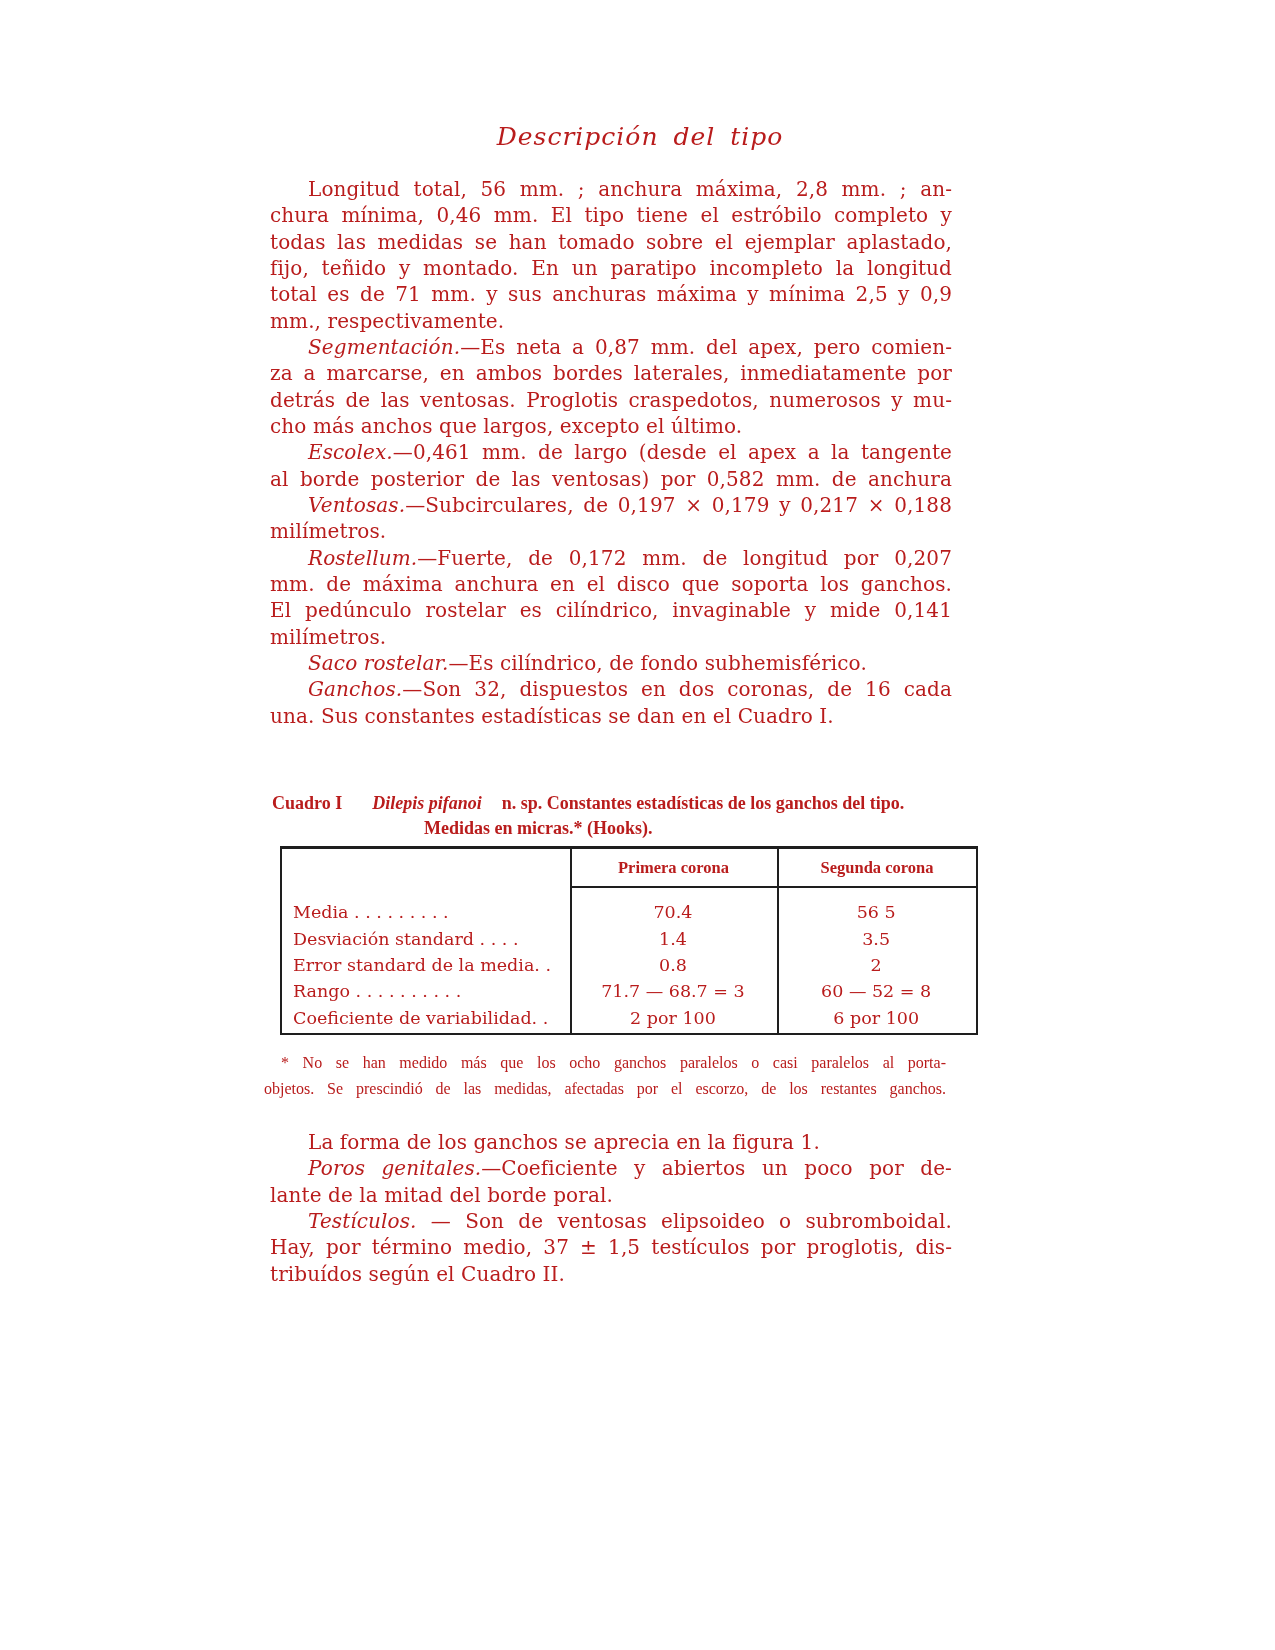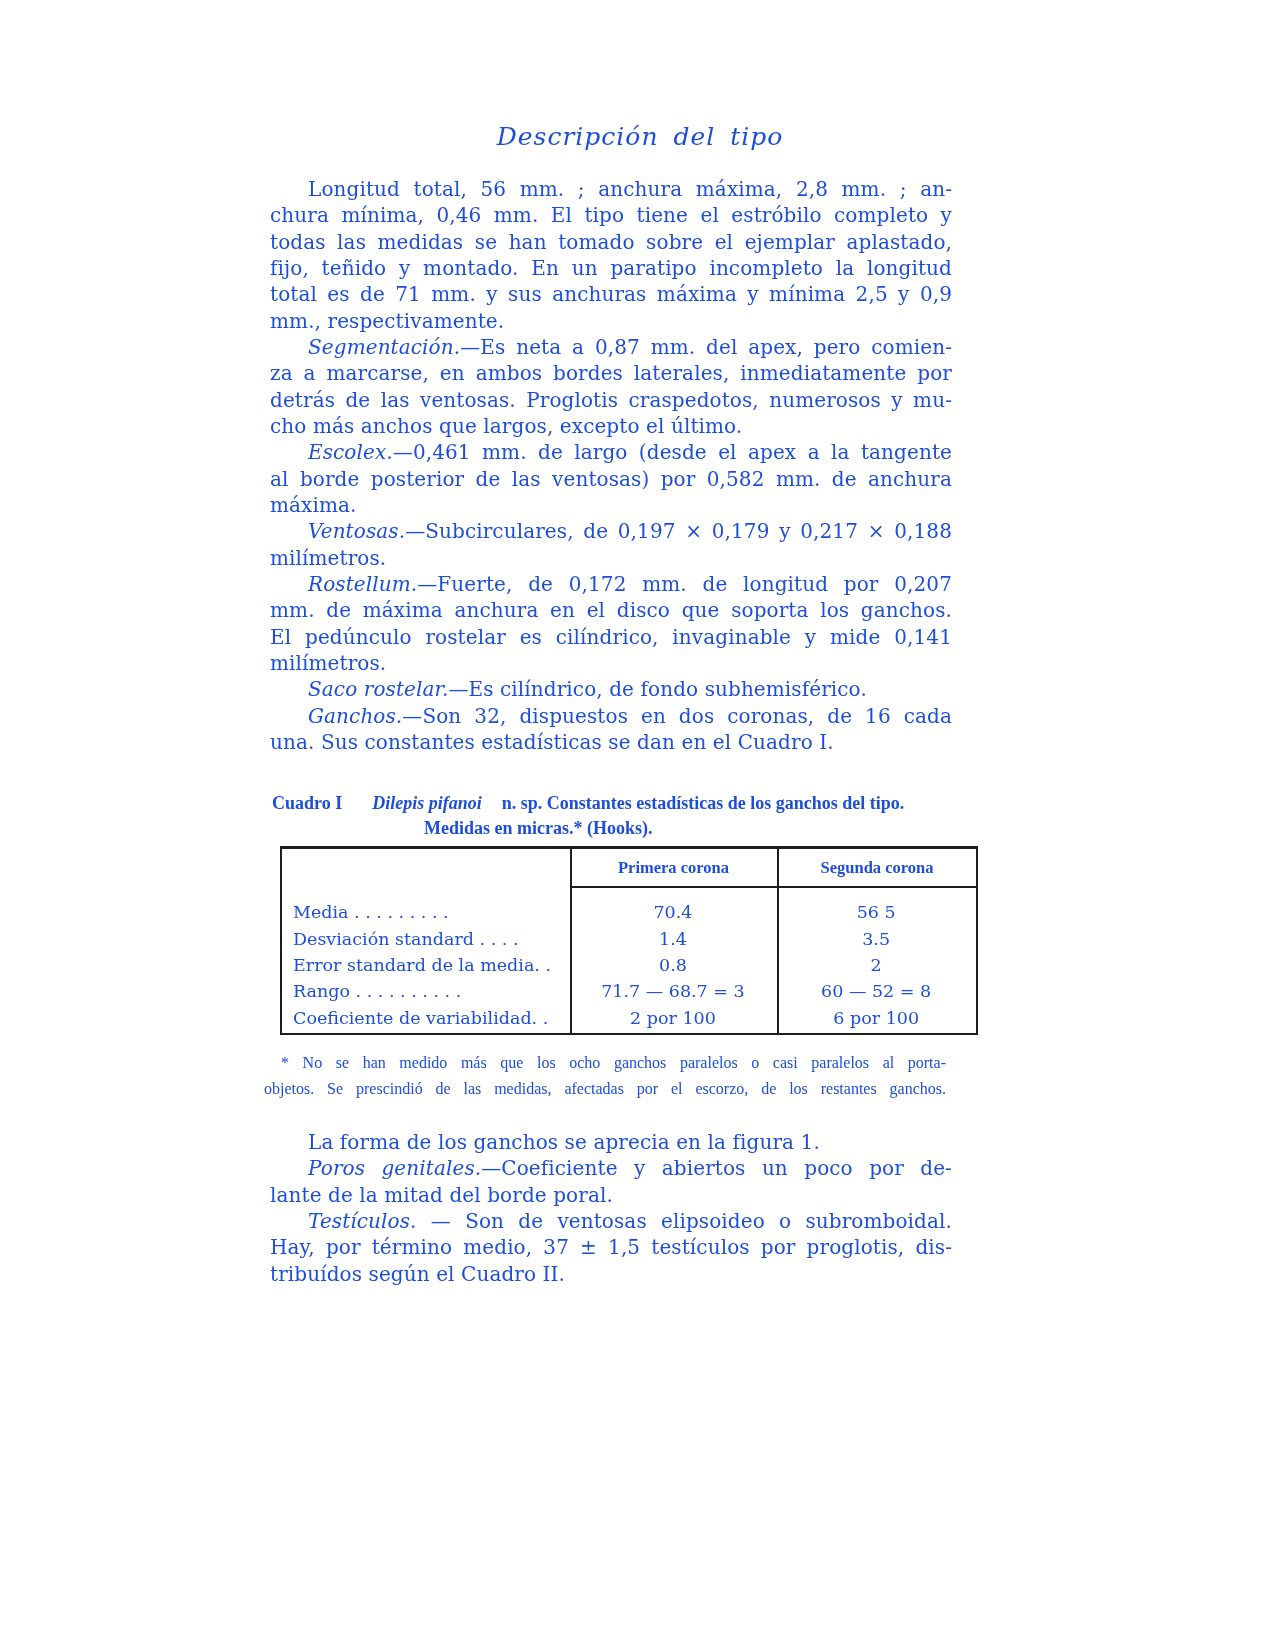--- a/index.html
+++ b/index.html
@@ -1,20 +1,20 @@
 <!DOCTYPE html>
 <html><head>
 <meta charset="utf-8">
 <style>
   html,body{margin:0;padding:0;background:#ffffff;}
   #page{
     position:relative;
     width:1275px;height:1650px;
     background:#ffffff;
-    color:#1d4ed8;
+    color:#b91c1c;
     font-family:"DejaVu Serif", serif;
     overflow:hidden;
   }
   
   #heading{
     position:absolute;left:272px;top:122px;width:680px;
     padding-left:56px;box-sizing:border-box;
     text-align:center;
     font-style:italic;
     font-size:25px;line-height:30px;
@@ -98,21 +98,20 @@
       </div>
       <div class="para">
         <div class="tline just ind"><span class="em">Segmentación.</span><span>—Es neta a 0,87 mm. del apex, pero comien-</span></div>
         <div class="tline just"><span>za a marcarse, en ambos bordes laterales, inmediatamente por</span></div>
         <div class="tline just"><span>detrás de las ventosas. Proglotis craspedotos, numerosos y mu-</span></div>
         <div class="tline"><span>cho más anchos que largos, excepto el último.</span></div>
       </div>
       <div class="para">
         <div class="tline just ind"><span class="em">Escolex.</span><span>—0,461 mm. de largo (desde el apex a la tangente</span></div>
         <div class="tline just"><span>al borde posterior de las ventosas) por 0,582 mm. de anchura</span></div>
-        <div class="tline"><span>máxima.</span></div>
       </div>
       <div class="para">
         <div class="tline just ind"><span class="em">Ventosas.</span><span>—Subcirculares, de 0,197 × 0,179 y 0,217 × 0,188</span></div>
         <div class="tline"><span>milímetros.</span></div>
       </div>
       <div class="para">
         <div class="tline just ind"><span class="em">Rostellum.</span><span>—Fuerte, de 0,172 mm. de longitud por 0,207</span></div>
         <div class="tline just"><span>mm. de máxima anchura en el disco que soporta los ganchos.</span></div>
         <div class="tline just"><span>El pedúnculo rostelar es cilíndrico, invaginable y mide 0,141</span></div>
         <div class="tline"><span>milímetros.</span></div>

